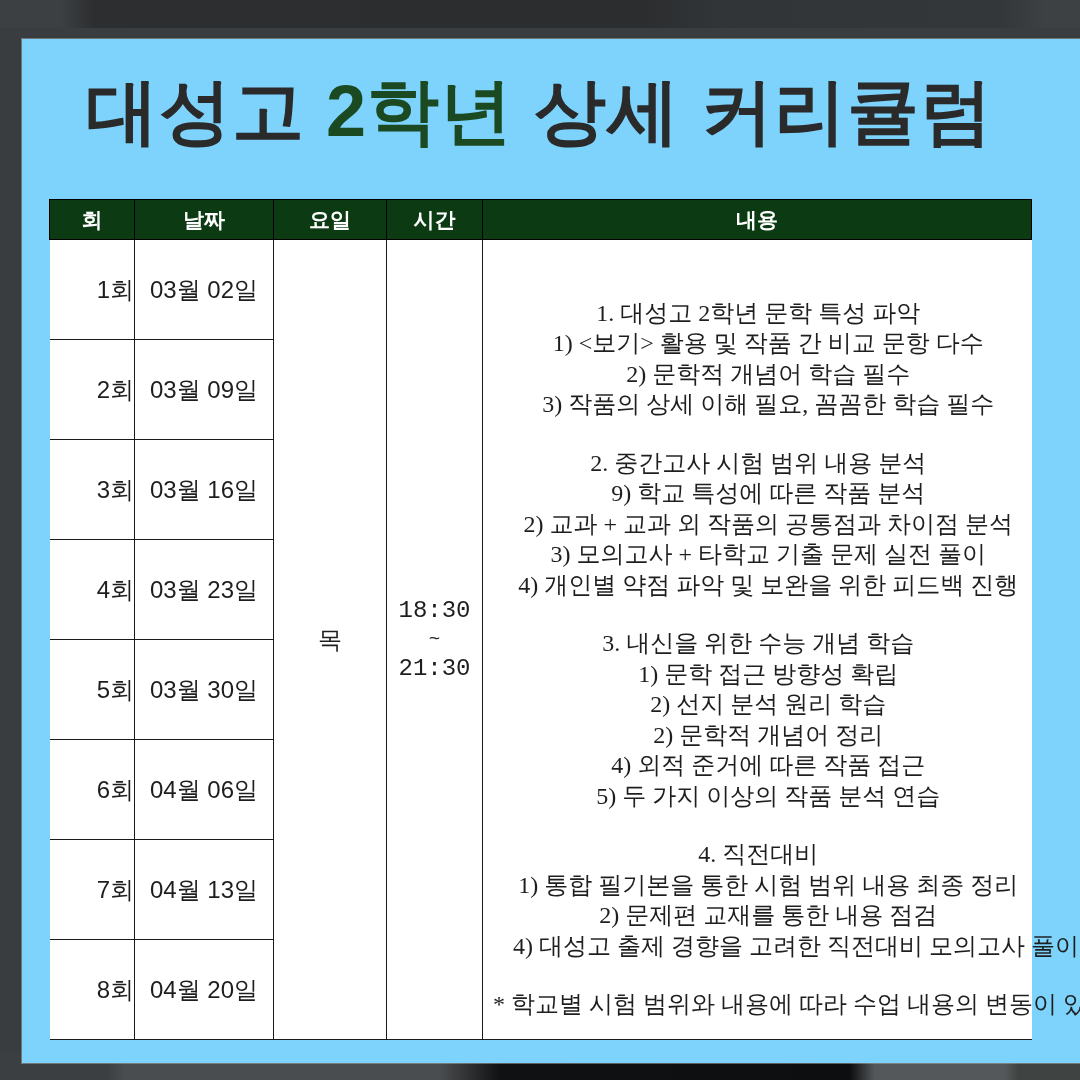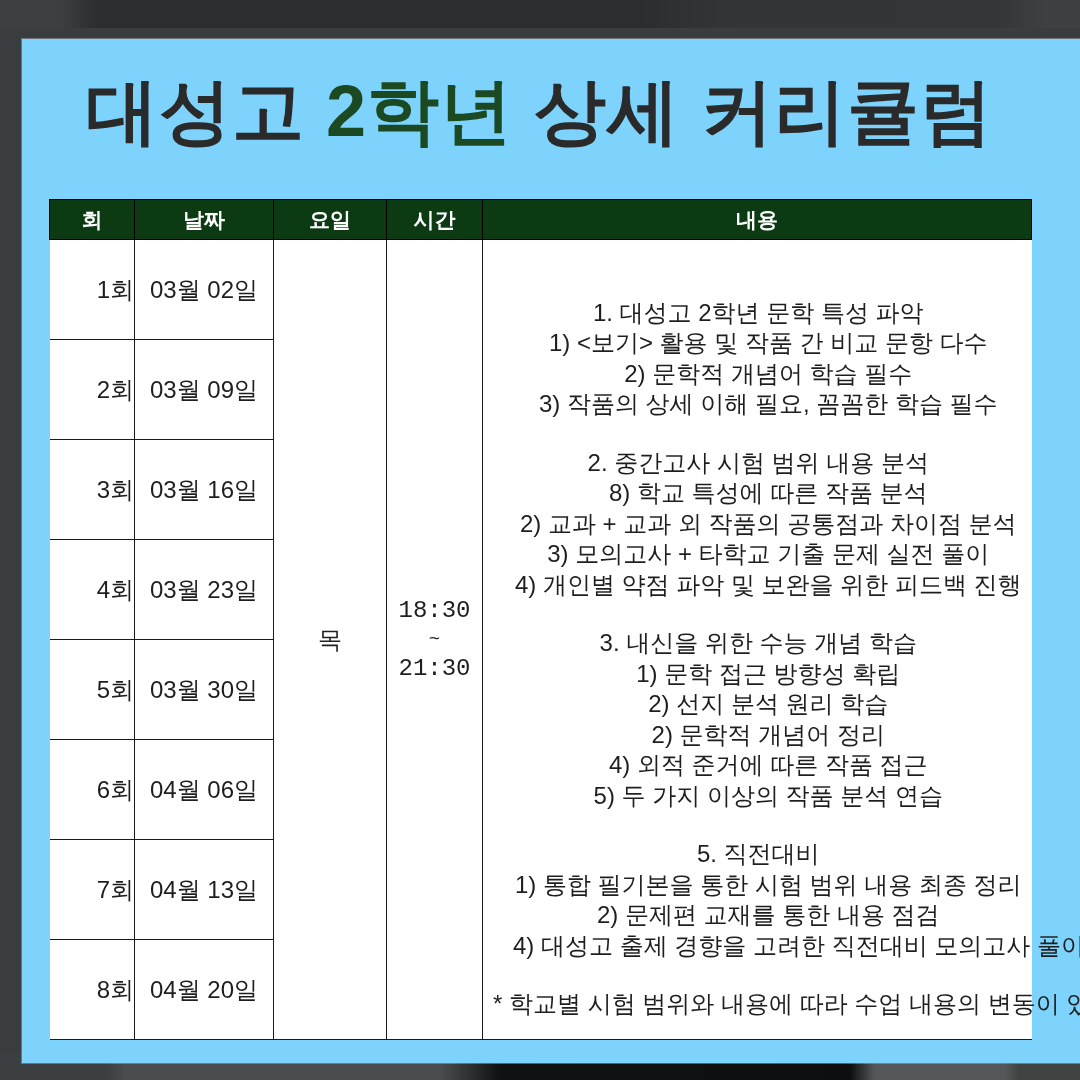--- a/index.html
+++ b/index.html
@@ -52,21 +52,21 @@
   }
   table.schedule td {
     border: 1px solid #1a1a1a;
     color: #1e1e1e;
     text-align: center; vertical-align: middle;
     font-size: 24px;
     height: 100px;
     background: #ffffff;
   }
   table.schedule tbody td.no-left { border-left: none; text-align: right; }
-  table.schedule tbody td.no-right { border-right: none; }
+  table.schedule tbody td.no-right { border-right: none; font-family: Liberation Serif, serif; }
   col.c-session { width: 85px; }
   col.c-date { width: 139px; }
   col.c-day { width: 113px; }
   col.c-time { width: 96px; }
   col.c-content { width: 549px; }
 
   td.time-cell { font-size: 23px; line-height: 29px; font-family: Liberation Mono, monospace; }
   td.time-cell .tilde { font-size: 19px; line-height: 29px; }
 
   td.content-cell {
@@ -118,35 +118,35 @@
         </td>
         <td rowspan="8" class="content-cell no-right">
           <div class="content-section">
             <p>1. 대성고 2학년 문학 특성 파악</p>
             <p class="item">1) &lt;보기&gt; 활용 및 작품 간 비교 문항 다수</p>
             <p class="item">2) 문학적 개념어 학습 필수</p>
             <p class="item">3) 작품의 상세 이해 필요, 꼼꼼한 학습 필수</p>
           </div>
           <div class="content-section">
             <p>2. 중간고사 시험 범위 내용 분석</p>
-            <p class="item">8) 학교 특성에 따른 작품 분석</p>
+            <p class="item">9) 학교 특성에 따른 작품 분석</p>
             <p class="item">2) 교과 + 교과 외 작품의 공통점과 차이점 분석</p>
             <p class="item">3) 모의고사 + 타학교 기출 문제 실전 풀이</p>
             <p class="item">4) 개인별 약점 파악 및 보완을 위한 피드백 진행</p>
           </div>
           <div class="content-section">
             <p>3. 내신을 위한 수능 개념 학습</p>
             <p class="item">1) 문학 접근 방향성 확립</p>
             <p class="item">2) 선지 분석 원리 학습</p>
             <p class="item">2) 문학적 개념어 정리</p>
             <p class="item">4) 외적 준거에 따른 작품 접근</p>
             <p class="item">5) 두 가지 이상의 작품 분석 연습</p>
           </div>
           <div class="content-section">
-            <p>5. 직전대비</p>
+            <p>4. 직전대비</p>
             <p class="item">1) 통합 필기본을 통한 시험 범위 내용 최종 정리</p>
             <p class="item">2) 문제편 교재를 통한 내용 점검</p>
             <p class="item">4) 대성고 출제 경향을 고려한 직전대비 모의고사 풀이</p>
           </div>
           <p class="footnote">* 학교별 시험 범위와 내용에 따라 수업 내용의 변동이 있을 수 있습니다.</p>
         </td>
       </tr>
       <tr>
         <td class="no-left">2회</td>
         <td>03월 09일</td>

